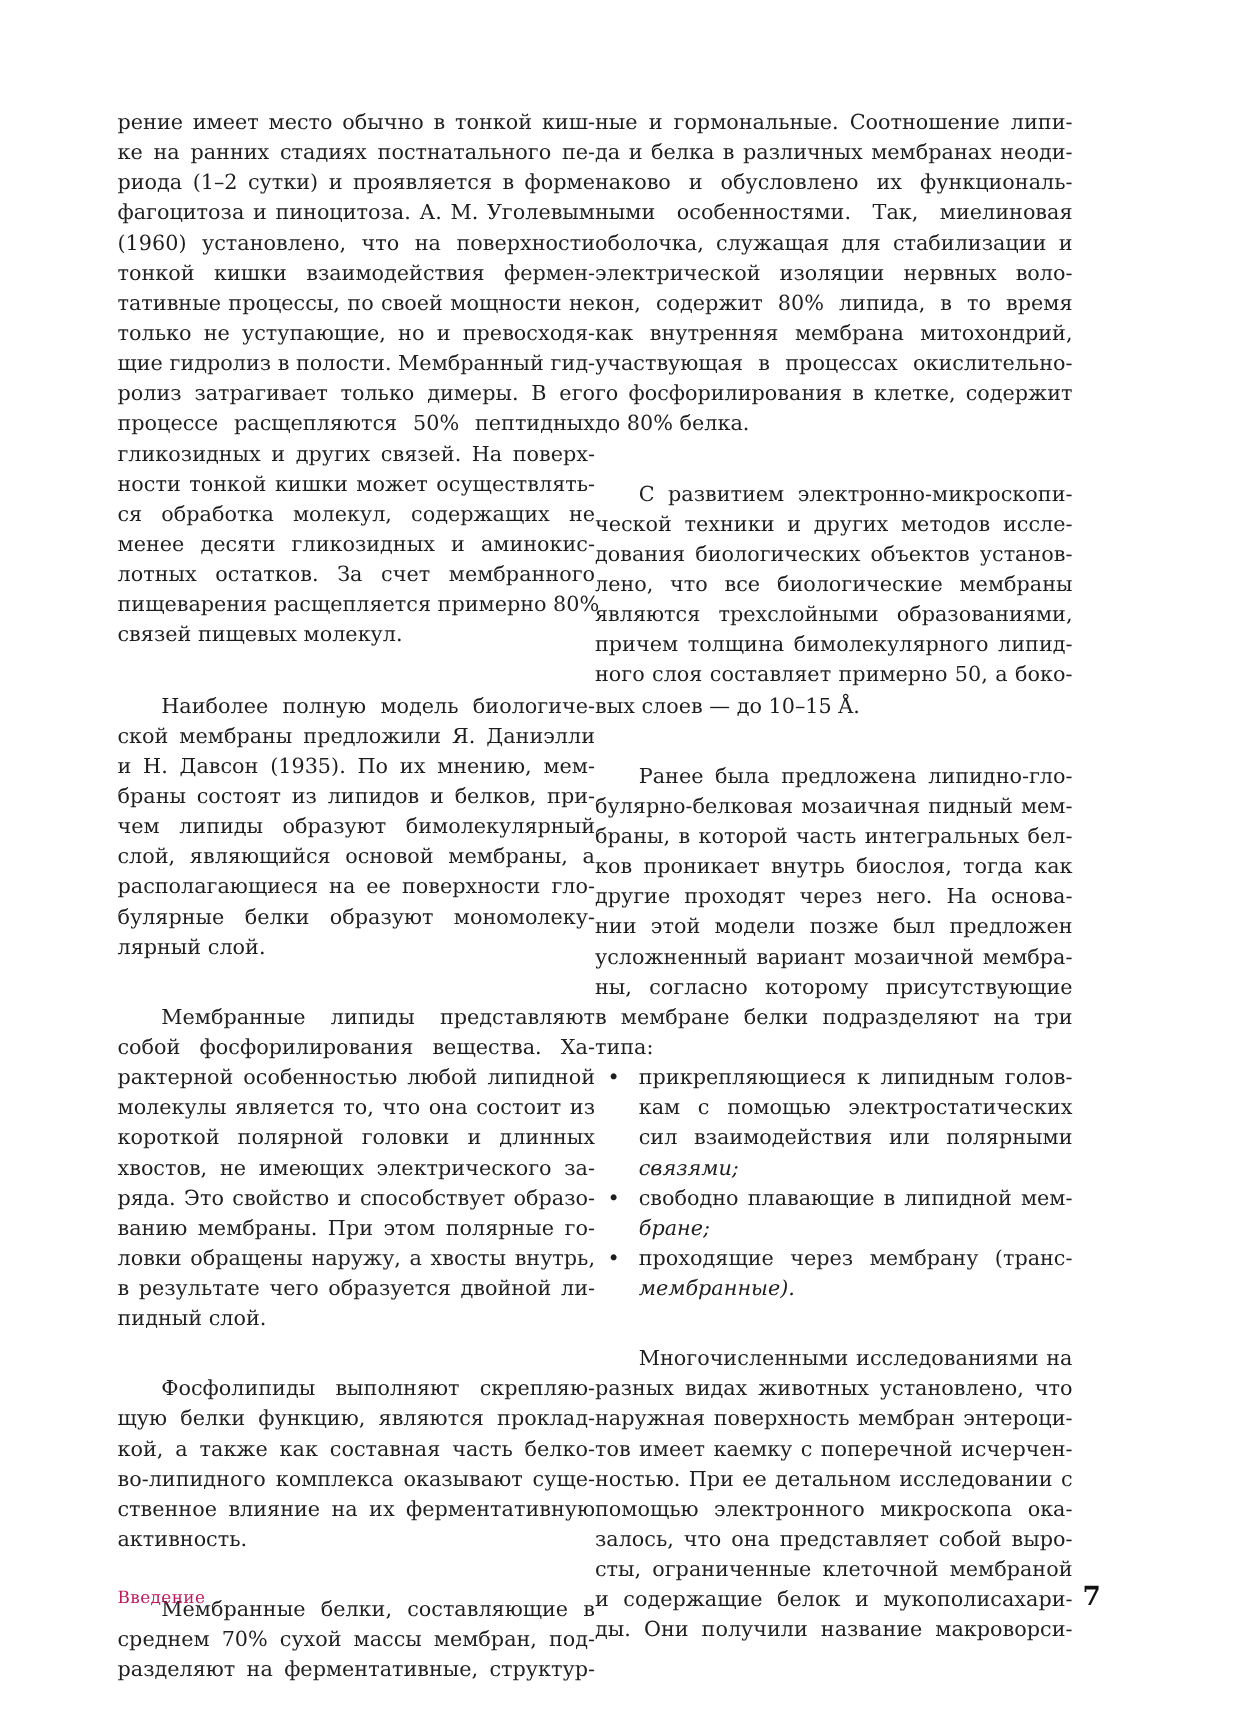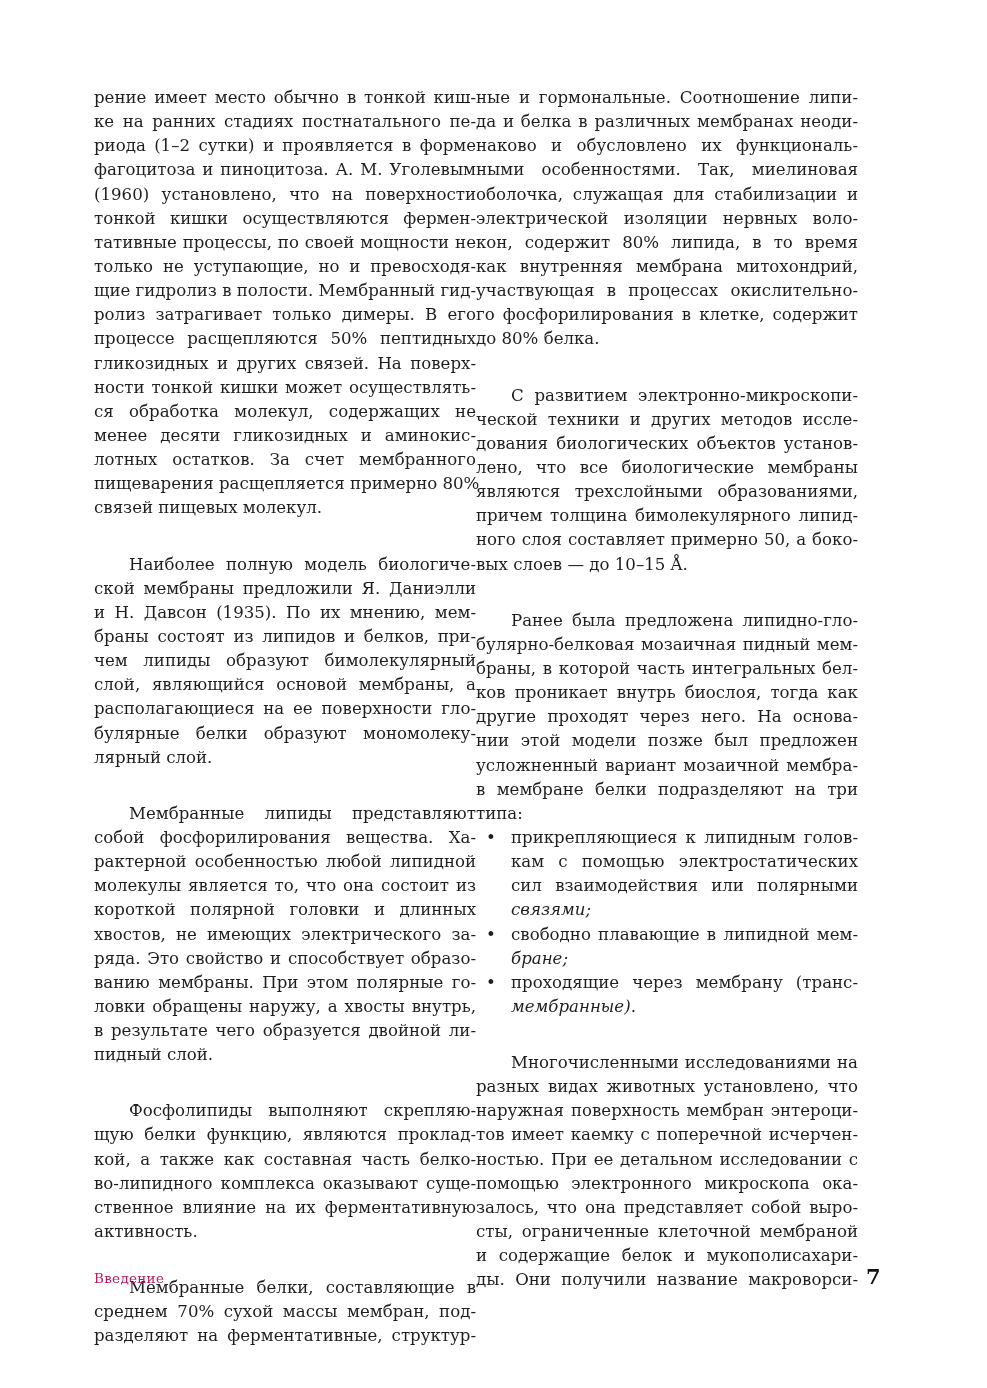--- a/index.html
+++ b/index.html
@@ -22,21 +22,21 @@
 
 <div class="page">
 
   <div class="col col-left">
 
     <span class="line">рение имеет место обычно в тонкой киш-</span>
     <span class="line">ке на ранних стадиях постнатального пе-</span>
     <span class="line">риода (1–2 сутки) и проявляется в форме</span>
     <span class="line">фагоцитоза и пиноцитоза. А. М. Уголевым</span>
     <span class="line">(1960) установлено, что на поверхности</span>
-    <span class="line">тонкой кишки осуществляются фермен-</span>
+    <span class="line">тонкой кишки взаимодействия фермен-</span>
     <span class="line">тативные процессы, по своей мощности не</span>
     <span class="line">только не уступающие, но и превосходя-</span>
     <span class="line">щие гидролиз в полости. Мембранный гид-</span>
     <span class="line">ролиз затрагивает только димеры. В его</span>
     <span class="line">процессе расщепляются 50% пептидных</span>
     <span class="line">гликозидных и других связей. На поверх-</span>
     <span class="line">ности тонкой кишки может осуществлять-</span>
     <span class="line">ся обработка молекул, содержащих не</span>
     <span class="line">менее десяти гликозидных и аминокис-</span>
     <span class="line">лотных остатков. За счет мембранного</span>
@@ -99,20 +99,21 @@
     <span class="line">ного слоя составляет примерно 50, а боко-</span>
     <span class="line last">вых слоев — до 10–15 Å.</span>
 
     <span class="line indent">Ранее была предложена липидно-гло-</span>
     <span class="line">булярно-белковая мозаичная пидный мем-</span>
     <span class="line">браны, в которой часть интегральных бел-</span>
     <span class="line">ков проникает внутрь биослоя, тогда как</span>
     <span class="line">другие проходят через него. На основа-</span>
     <span class="line">нии этой модели позже был предложен</span>
     <span class="line">усложненный вариант мозаичной мембра-</span>
+    <span class="line">ны, согласно которому присутствующие</span>
     <span class="line">в мембране белки подразделяют на три</span>
     <span class="line last">типа:</span>
 
     <div>
       <div>
         <span class="bullet-line"><span class="bullet-dot">•</span><span>прикрепляющиеся к липидным голов-</span></span>
         <span class="bullet-line">кам с помощью электростатических</span>
         <span class="bullet-line">сил взаимодействия или полярными</span>
         <span class="bullet-line last">связями;</span>
       </div>

